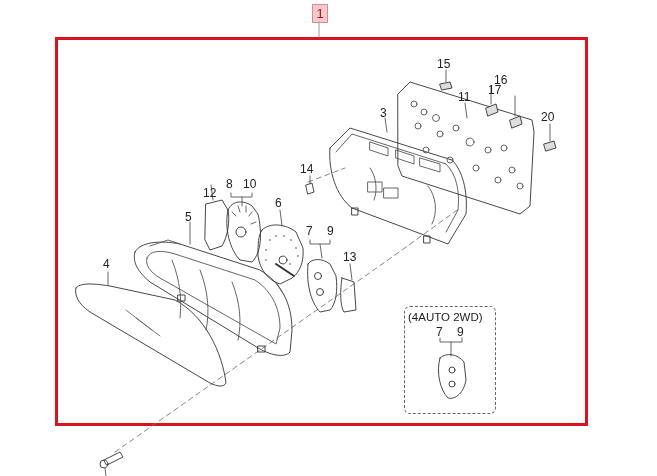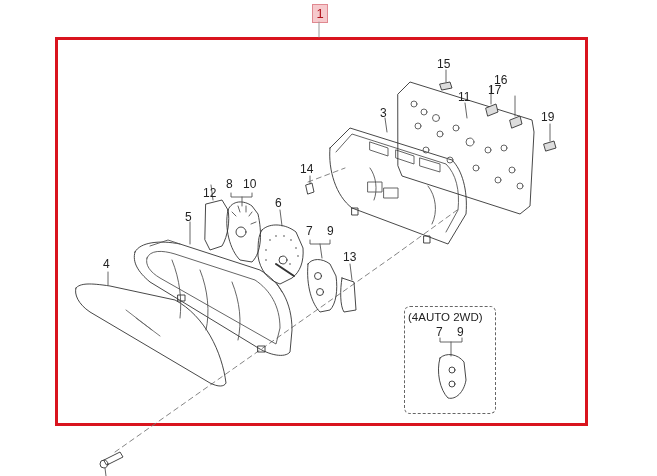--- a/index.html
+++ b/index.html
@@ -175,19 +175,19 @@
   <div class="lbl" style="left:327px;top:224px">9</div>
   <div class="lbl" style="left:226px;top:177px">8</div>
   <div class="lbl" style="left:243px;top:177px">10</div>
   <div class="lbl" style="left:458px;top:90px">11</div>
   <div class="lbl" style="left:203px;top:186px">12</div>
   <div class="lbl" style="left:343px;top:250px">13</div>
   <div class="lbl" style="left:300px;top:162px">14</div>
   <div class="lbl" style="left:437px;top:57px">15</div>
   <div class="lbl" style="left:494px;top:73px">16</div>
   <div class="lbl" style="left:488px;top:83px">17</div>
-  <div class="lbl" style="left:541px;top:110px">19</div>
+  <div class="lbl" style="left:541px;top:110px">20</div>
 
   <div class="variant-box"></div>
   <div class="variant-caption">(4AUTO 2WD)</div>
   <div class="lbl" style="left:436px;top:325px">7</div>
   <div class="lbl" style="left:457px;top:325px">9</div>
 </div>
 
 </body></html>

